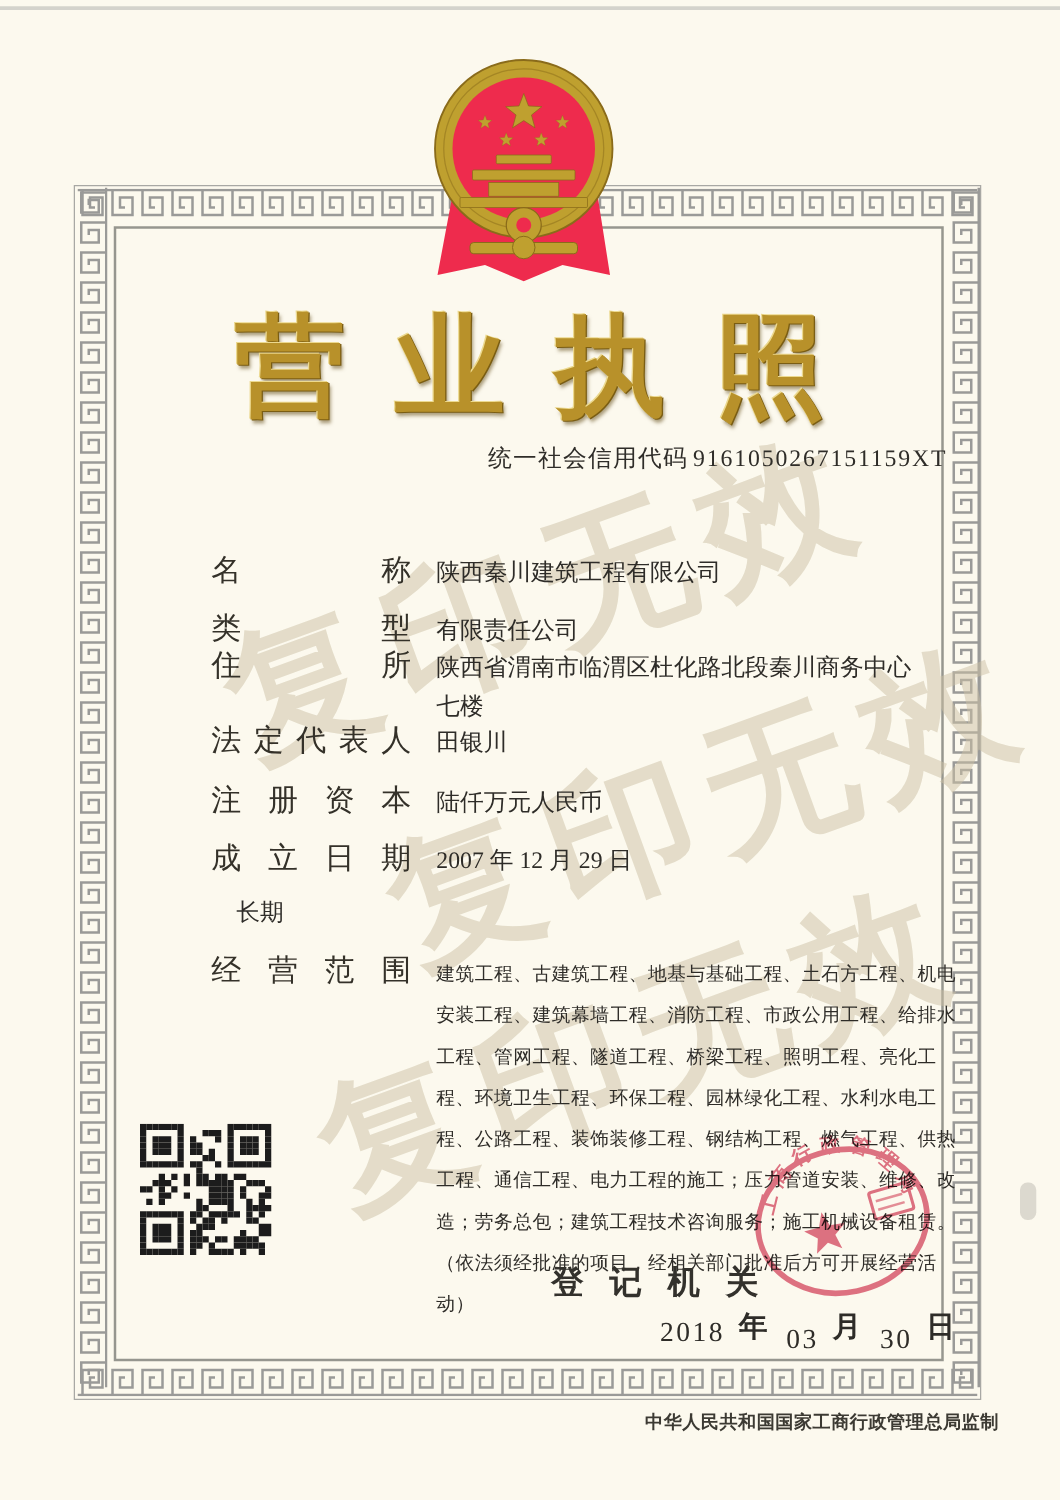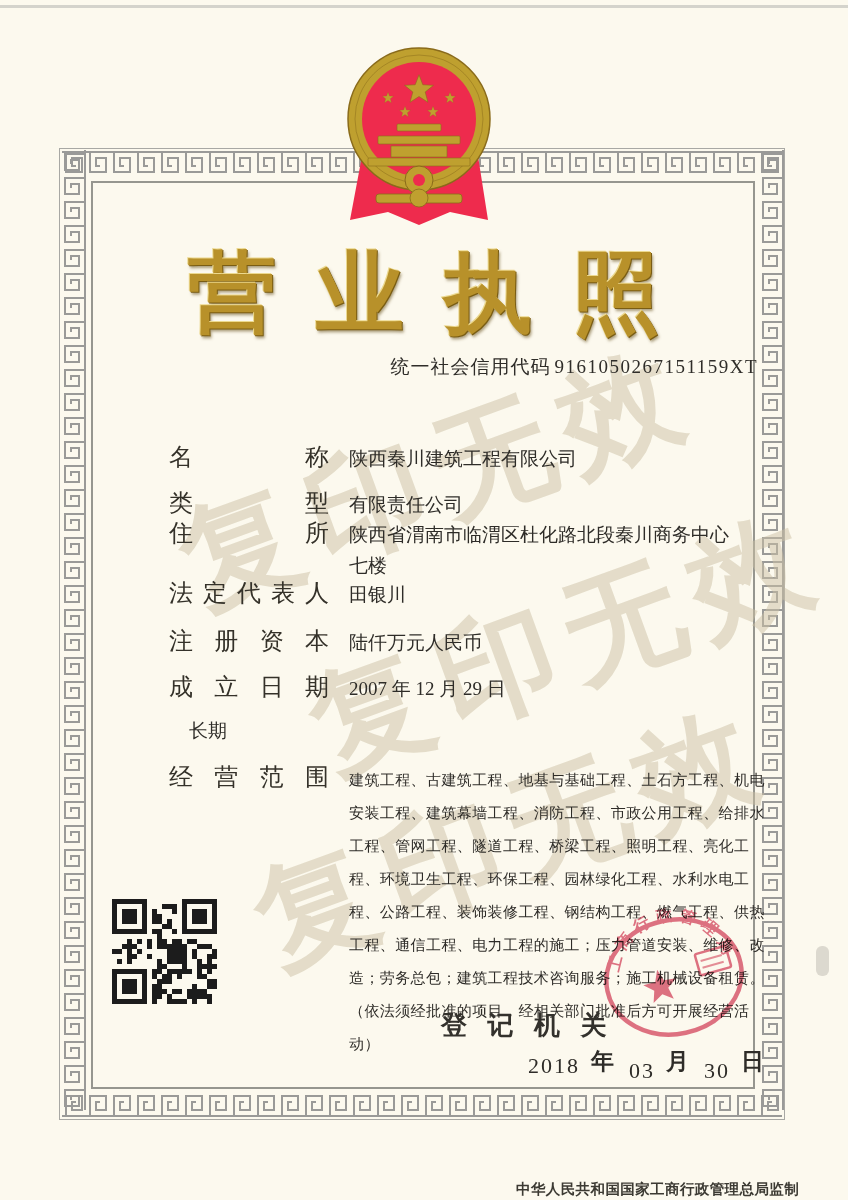--- a/index.html
+++ b/index.html
@@ -53,21 +53,21 @@
   .reg-date{position:absolute;left:528px;top:1046px;z-index:3;color:#2e2c28;white-space:nowrap;}
   .reg-date .num{font-size:22px;position:relative;letter-spacing:2px;}
   .reg-date .num-year{top:4px;}
   .reg-date .num-lo{top:9px;margin-left:12px;}
   .reg-date .unit{font-size:23px;font-weight:bold;margin:0 3px 0 11px;}
 
   
   .footer-left{position:absolute;left:82px;top:1136px;z-index:2;color:#4b4943;font-size:11.5px;white-space:nowrap;}
   .footer-left .url{font-family:"Liberation Mono", monospace;font-size:10px;letter-spacing:3.2px;
                     color:#2b2a26;position:relative;top:7px;left:3px;}
-  .footer-right{position:absolute;left:516px;top:1180px;z-index:2;color:#3c3a33;font-size:14.5px;
+  .footer-right{position:absolute;left:516px;top:1128px;z-index:2;color:#3c3a33;font-size:14.5px;
                 font-weight:bold;letter-spacing:.4px;white-space:nowrap;}
 </style>
 </head>
 <body>
 
 <div class="page">
 
   <div class="scan-line"></div>
   <div class="smudge"></div>
 

